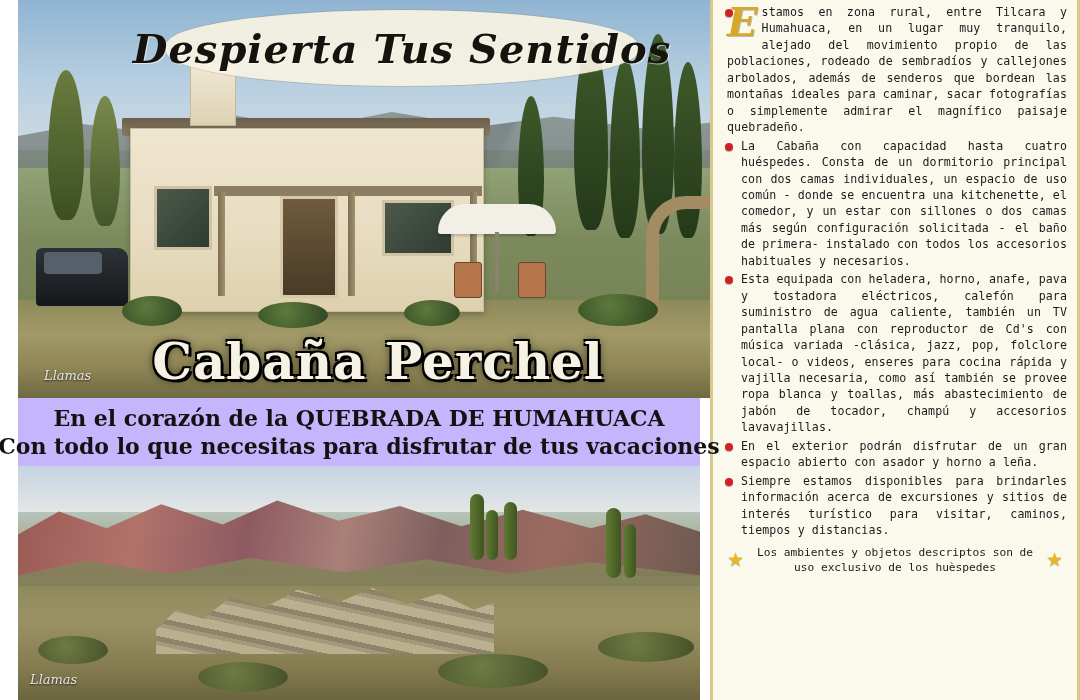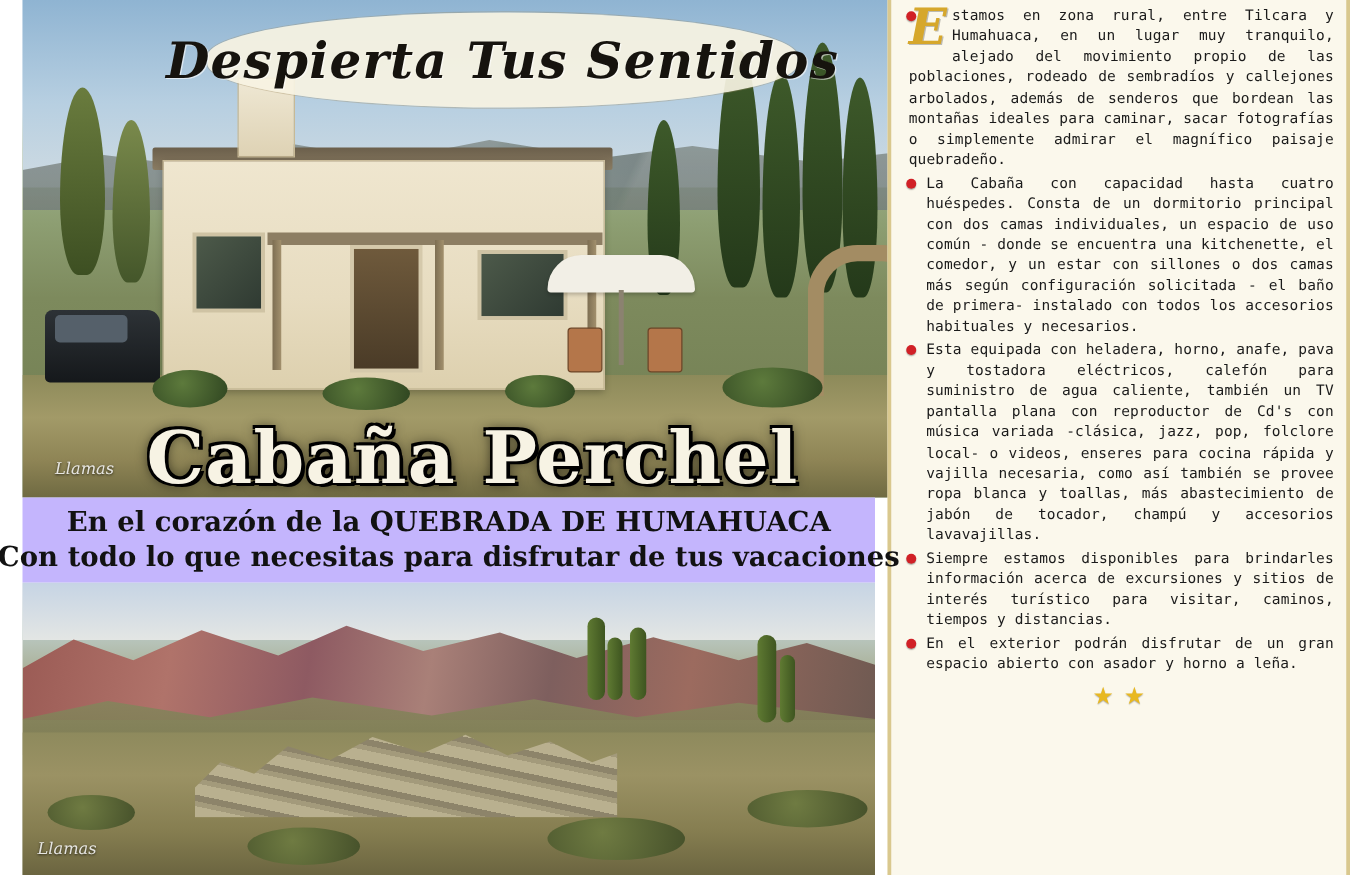--- a/index.html
+++ b/index.html
@@ -190,21 +190,21 @@
   #title-main {
     position: absolute;
     left: 80px; top: 332px;
     width: 560px;
     text-align: center;
     z-index: 6;
   }
   #title-main span {
     font-family: "DejaVu Serif", serif;
     font-weight: bold;
-    font-size: 58px;
+    font-size: 50px;
     color: #f7f3e4;
     letter-spacing: 1px;
     text-shadow:
       3px 3px 0 #000, -2px -2px 0 #000, 2px -2px 0 #000, -2px 2px 0 #000,
       0 0 10px rgba(0,0,0,.8);
     white-space: nowrap;
   }
 
   
   .watermark {
@@ -456,27 +456,28 @@
           <span class="dropcap">E</span>
           <span>stamos en zona rural, entre Tilcara y Humahuaca, en un lugar muy tranquilo, alejado del movimiento propio de las poblaciones, rodeado de sembradíos y callejones arbolados, además de senderos que bordean las montañas ideales para caminar, sacar fotografías o simplemente admirar el magnífico paisaje quebradeño.</span>
         </li>
         <li>
           <span>La Cabaña con capacidad hasta cuatro huéspedes. Consta de un dormitorio principal con dos camas individuales, un espacio de uso común - donde se encuentra una kitchenette, el comedor, y un estar con sillones o dos camas más según configuración solicitada - el baño de primera- instalado con todos los accesorios habituales y necesarios.</span>
         </li>
         <li>
           <span>Esta equipada con heladera, horno, anafe, pava y tostadora eléctricos, calefón para suministro de agua caliente, también un TV pantalla plana con reproductor de Cd's con música variada -clásica, jazz, pop, folclore local- o videos, enseres para cocina rápida y vajilla necesaria, como así también se provee ropa blanca y toallas, más abastecimiento de jabón de tocador, champú y accesorios lavavajillas.</span>
         </li>
         <li>
+          <span>En el exterior podrán disfrutar de un gran espacio abierto con asador y horno a leña.</span>
+        </li>
+        <li>
           <span>Siempre estamos disponibles para brindarles información acerca de excursiones y sitios de interés turístico para visitar, caminos, tiempos y distancias.</span>
         </li>
-        <li>
-          <span>En el exterior podrán disfrutar de un gran espacio abierto con asador y horno a leña.</span>
-        </li>
       </ul>
 
       <div id="footer-note">
         <span class="star">★</span>
+        <span class="note-text">Los ambientes y objetos descriptos son de uso exclusivo de los huèspedes</span>
         <span class="star">★</span>
       </div>
     </div>
   </div>
 
 </div>
 
 </body></html>

